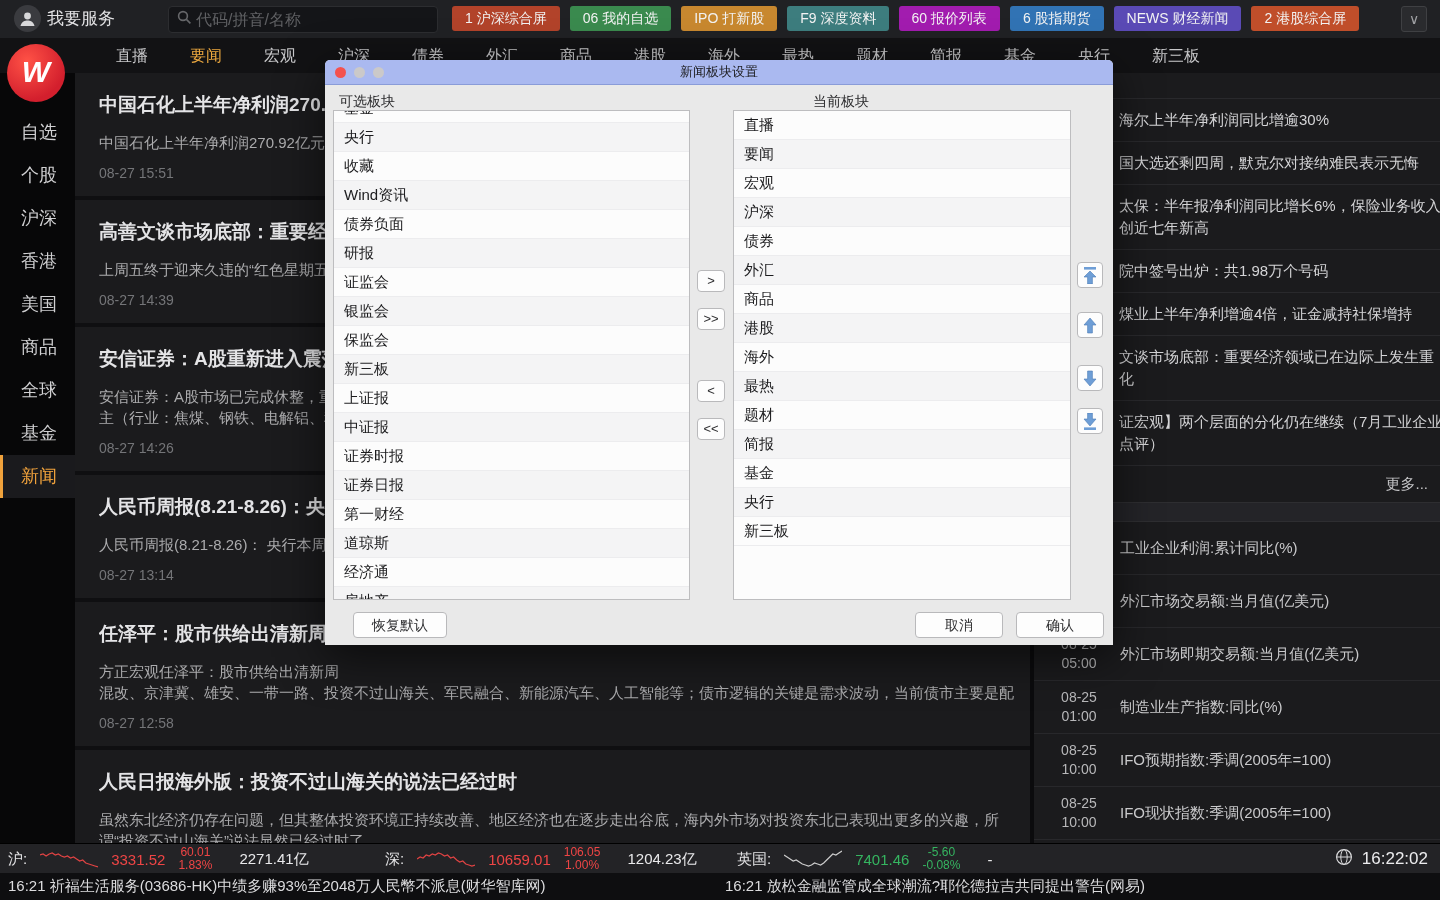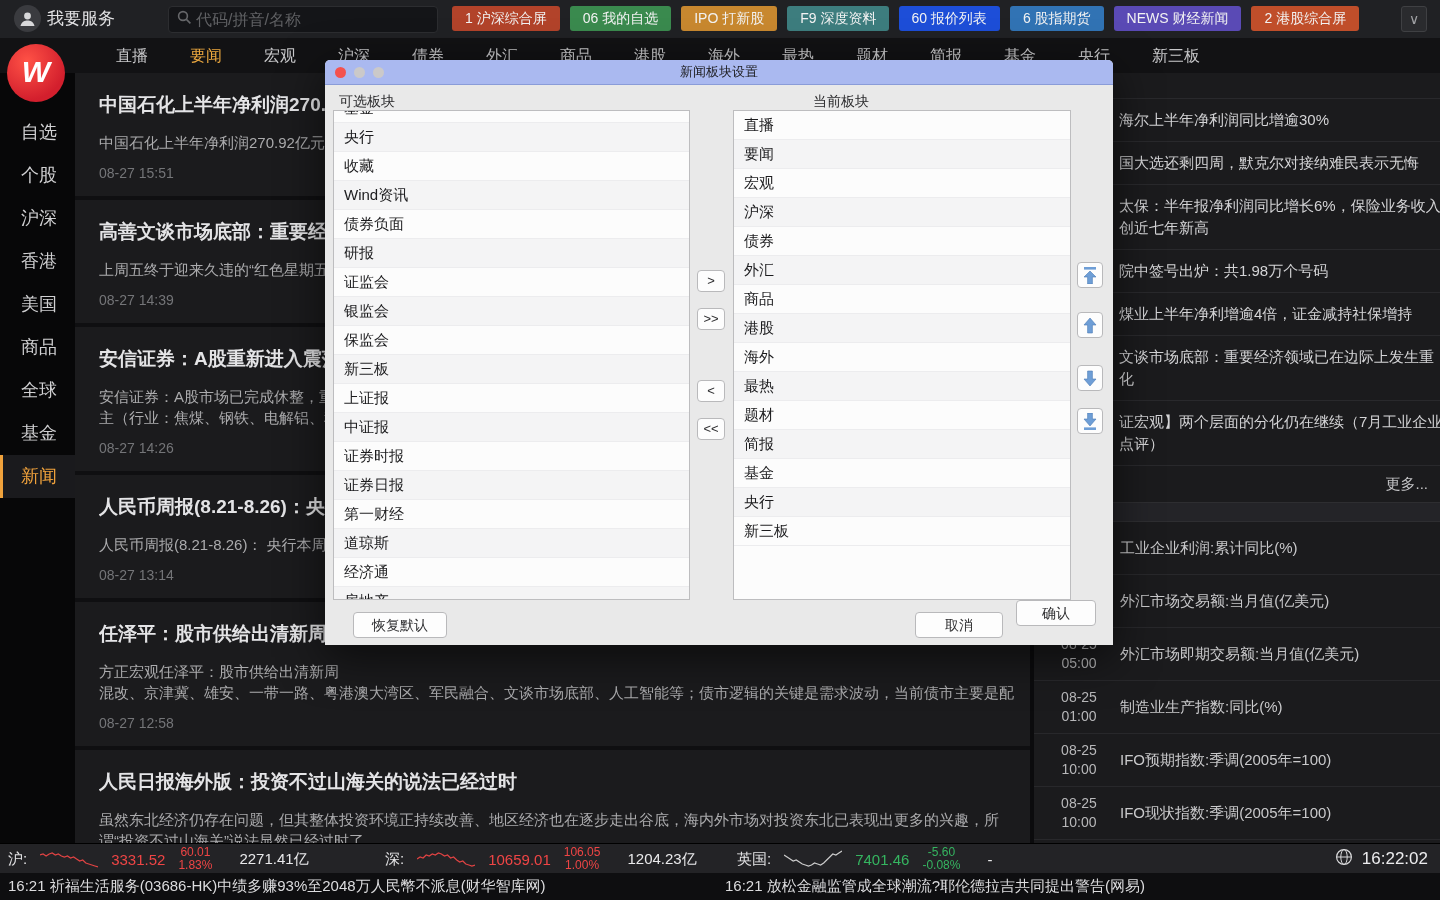--- a/index.html
+++ b/index.html
@@ -75,21 +75,21 @@
   .list-avail { left:8px; } .list-current { left:408px; width:338px; }
   .dlg-list ul { list-style:none; }
   .list-avail ul { margin-top:-17px; }
   .dlg-list li { height:29px; line-height:28px; padding-left:10px; font-size:15px; color:#1c1c1e; border-bottom:1px solid #ececee; }
   .dlg-list li:nth-child(even) { background:#f4f4f5; }
   .dlg-btn { position:absolute; background:#fdfdfd; border:1px solid #b9b9bb; border-radius:4px; color:#2e2e30; font-size:14px; text-align:center; font-family:inherit; }
   .mid-btn { left:372px; width:28px; height:22px; line-height:20px; font-size:13px; }
   .arrow-btn { left:752px; width:26px; height:26px; display:flex; align-items:center; justify-content:center; }
   .btn-restore { left:28px; top:552px; width:94px; height:26px; line-height:24px; }
   .btn-cancel { left:590px; top:552px; width:88px; height:26px; line-height:24px; }
-  .btn-confirm { left:691px; top:540px; width:80px; height:26px; line-height:24px; }
+  .btn-confirm { left:691px; top:552px; width:88px; height:26px; line-height:24px; }
 </style>
 </head>
 <body>
 
 <div class="screen">
 
   <header class="topbar">
     <div class="service">
       <span class="service-icon">
         <svg width="17" height="17" viewBox="0 0 17 17">
@@ -107,21 +107,21 @@
           </svg>
       </span>
       <input class="search-input" readonly="" placeholder="代码/拼音/名称" style="">
     </div>
     <div class="hotkeys">
 
     <div class="hotkey" style="background-color: rgb(178, 67, 42);">1 沪深综合屏</div>
         <div class="hotkey" style="background-color: rgb(58, 138, 78);">06 我的自选</div>
         <div class="hotkey" style="background-color: rgb(200, 136, 47);">IPO 打新股</div>
         <div class="hotkey" style="background-color: rgb(61, 125, 126);">F9 深度资料</div>
-        <div class="hotkey" style="background-color: #1d4ed8; padding-left: 12px;">60 报价列表</div>
+        <div class="hotkey" style="background-color: #a21caf; padding-left: 12px;">60 报价列表</div>
         <div class="hotkey" style="background-color: rgb(49, 115, 180);">6 股指期货</div>
         <div class="hotkey" style="background-color: rgb(90, 74, 181);">NEWS 财经新闻</div>
         <div class="hotkey" style="background-color: rgb(192, 78, 42);">2 港股综合屏</div>
       </div>
     <div class="top-more">∨</div>
   </header>
 
   <nav class="tabbar">
 
   <div class="tab">直播</div>
@@ -180,21 +180,21 @@
 
       <article class="news-item">
         <h2 class="news-title">人民币周报(8.21-8.26)：央行</h2>
         <p class="news-body">人民币周报(8.21-8.26)： 央行本周</p>
         <div class="news-time">08-27 13:14</div>
       </article>
 
       <article class="news-item">
         <h2 class="news-title">任泽平：股市供给出清新周期</h2>
         <p class="news-body">方正宏观任泽平：股市供给出清新周
-混改、京津冀、雄安、一带一路、粤港澳大湾区、军民融合、文谈市场底部、人工智能等；债市逻辑的关键是需求波动，当前债市主要是配</p>
+混改、京津冀、雄安、一带一路、投资不过山海关、军民融合、新能源汽车、人工智能等；债市逻辑的关键是需求波动，当前债市主要是配</p>
         <div class="news-time">08-27 12:58</div>
       </article>
 
       <article class="news-item">
         <h2 class="news-title">人民日报海外版：投资不过山海关的说法已经过时</h2>
         <p class="news-body">虽然东北经济仍存在问题，但其整体投资环境正持续改善、地区经济也在逐步走出谷底，海内外市场对投资东北已表现出更多的兴趣，所
 谓“投资不过山海关”说法显然已经过时了。</p>
 
       </article>
     </main>

